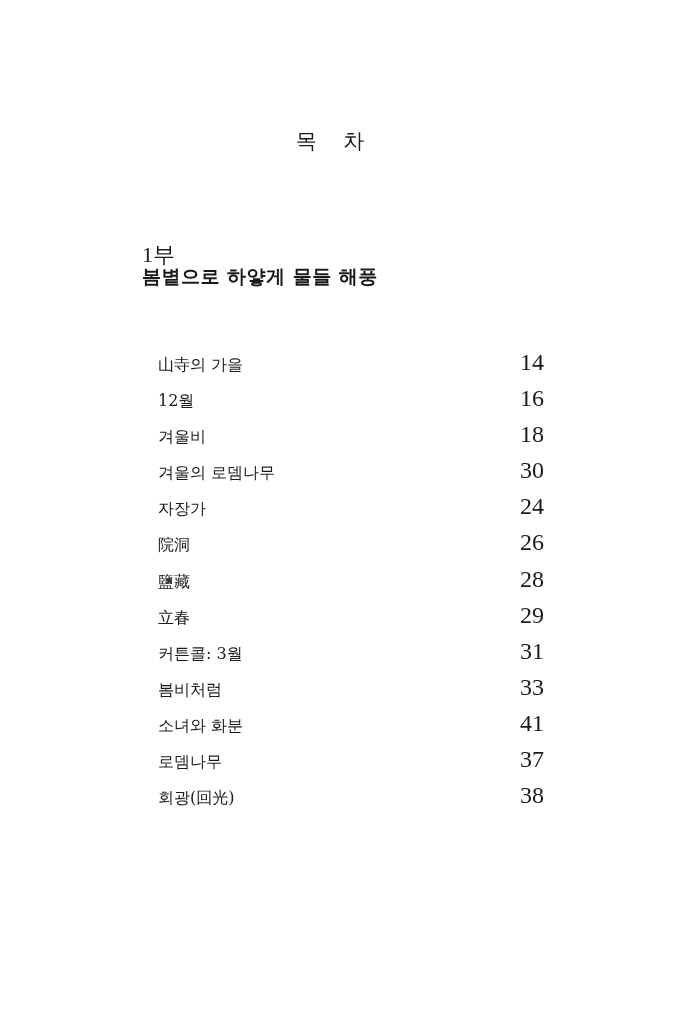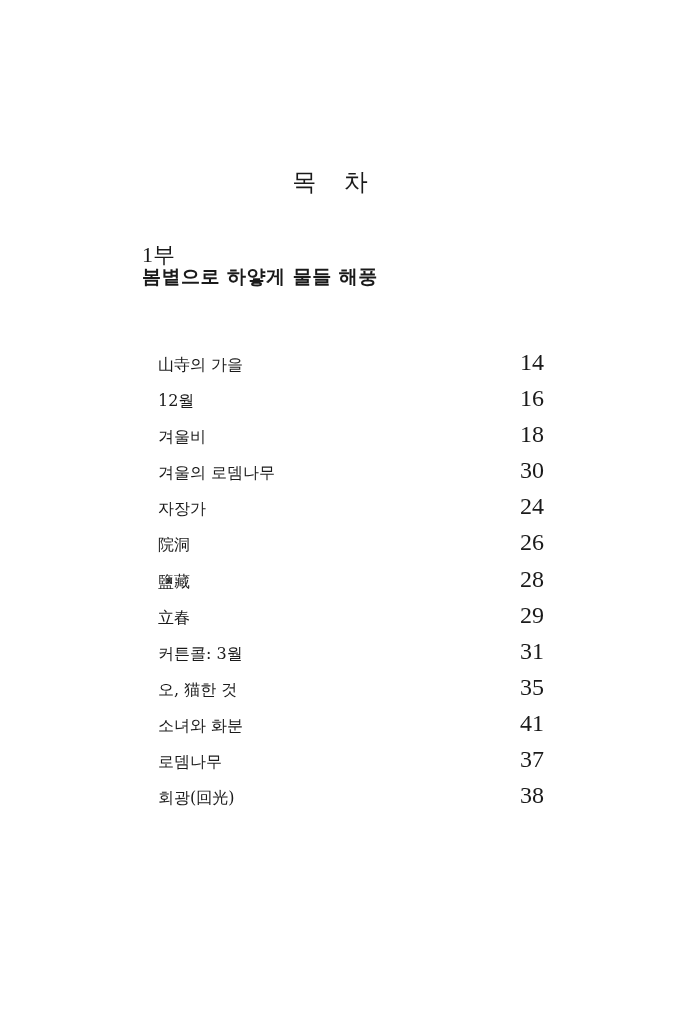--- a/index.html
+++ b/index.html
@@ -14,24 +14,23 @@
       overflow: hidden;
       font-family: "DejaVu Serif", "Liberation Serif", serif;
       color: #1a1a1a;
     }
     .page-title {
       position: absolute;
       top: 127px;
       left: 0;
       width: 670px;
       text-align: center;
-      font-size: 24px;
+      font-size: 21px;
       letter-spacing: 10px;
       font-family: "DejaVu Serif", "Liberation Serif", serif;
-      margin-top: 39px;
     }
     .part-label {
       position: absolute;
       top: 240px;
       left: 142px;
       font-size: 22px;
       font-family: "Liberation Serif", "DejaVu Serif", serif;
     }
     .part-title {
       position: absolute;
@@ -107,22 +106,22 @@
     </li>
   <li class="toc-item">
       <span class="toc-title">立春</span>
       <span class="toc-page">29</span>
     </li>
   <li class="toc-item">
       <span class="toc-title">커튼콜: 3월</span>
       <span class="toc-page">31</span>
     </li>
   <li class="toc-item">
-      <span class="toc-title">오, 猫한 것</span>
-      <span class="toc-page">35</span>
+      <span class="toc-title">봄비처럼</span>
+      <span class="toc-page">33</span>
     </li>
   <li class="toc-item">
       <span class="toc-title">소녀와 화분</span>
       <span class="toc-page">41</span>
     </li>
   <li class="toc-item">
       <span class="toc-title">로뎀나무</span>
       <span class="toc-page">37</span>
     </li>
   <li class="toc-item">

